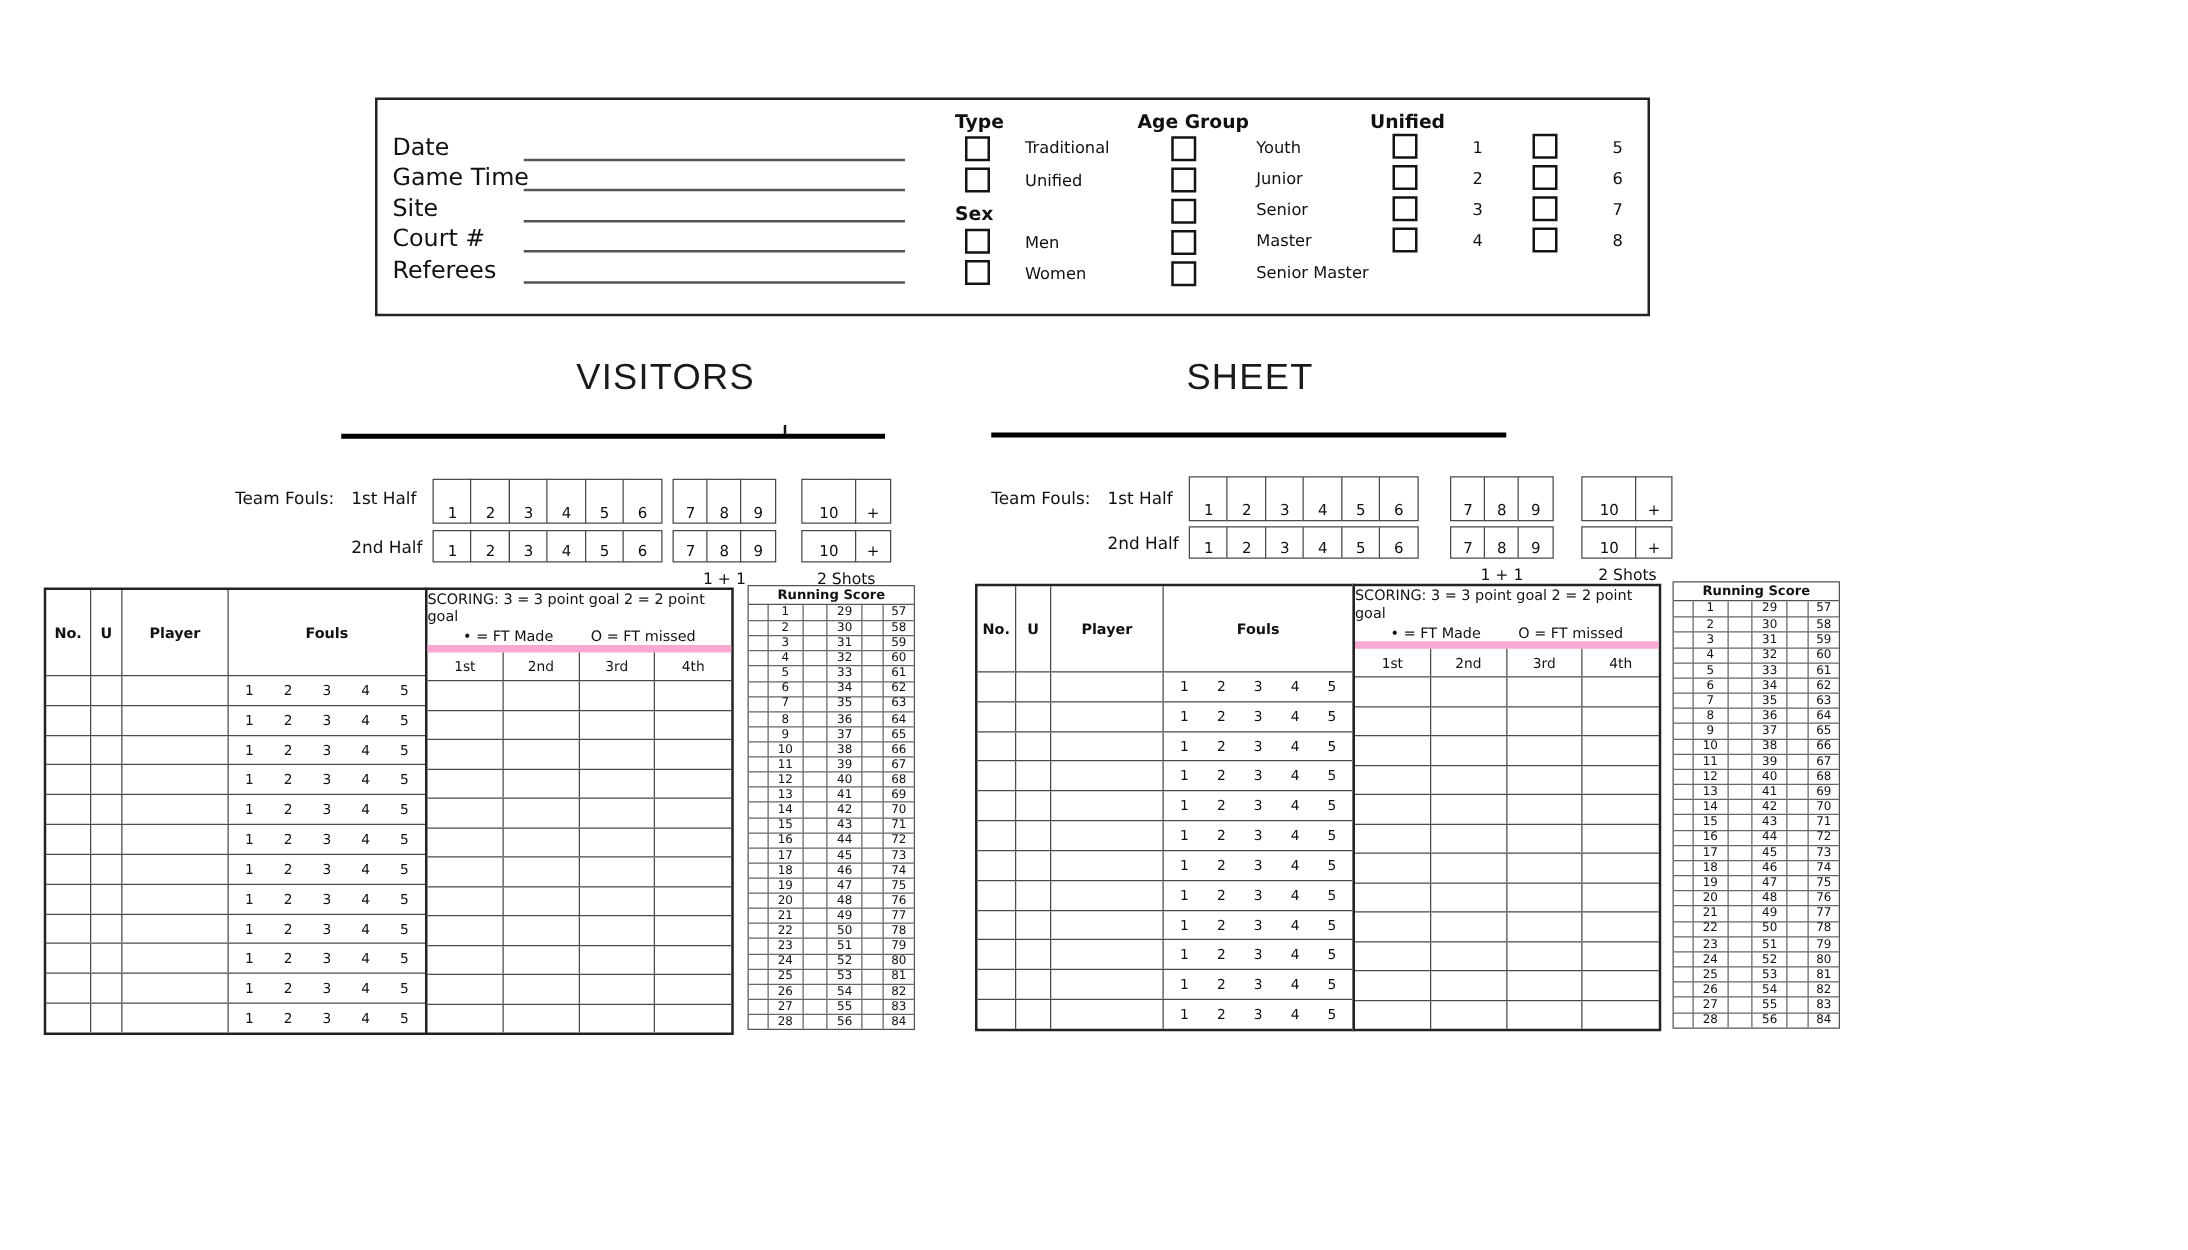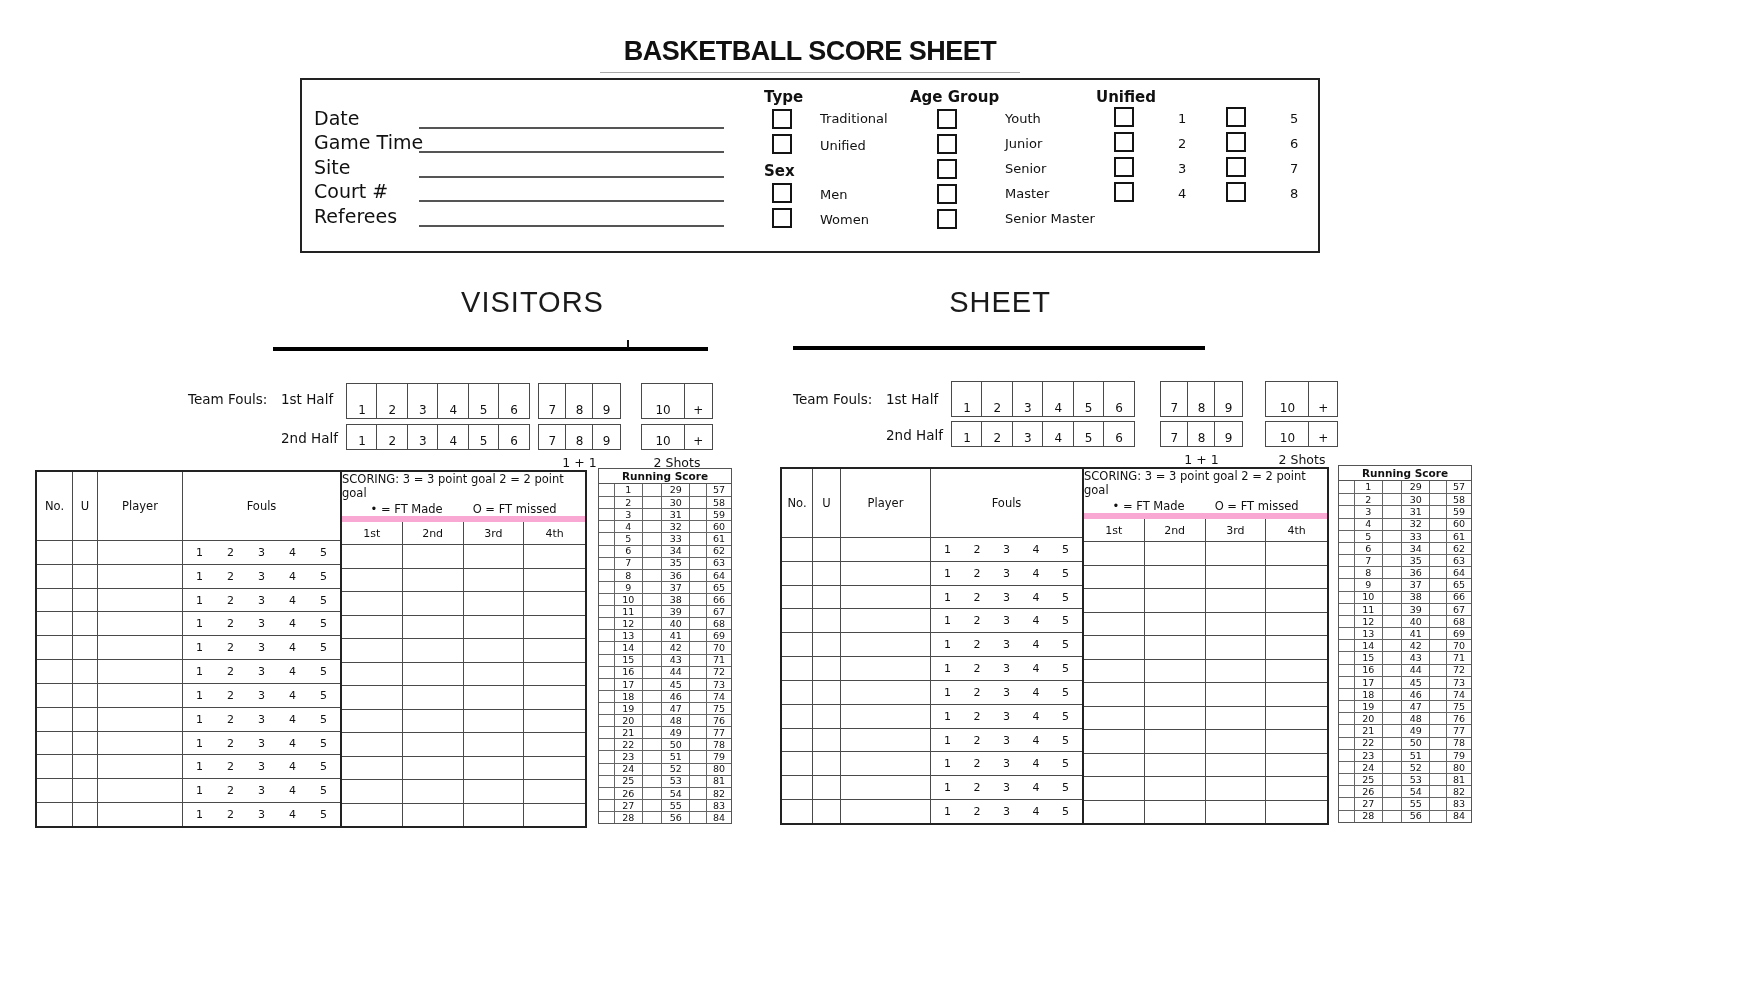--- a/index.html
+++ b/index.html
@@ -31,21 +31,21 @@
   .fgrp{position:absolute;display:flex;background:#fff;}
   .fcell{flex:1;border:1.5px solid #4a4a4a;margin-left:-1.5px;display:flex;align-items:flex-end;
     justify-content:center;background:#fff;}
   .fcell:first-child{margin-left:0;}
   .fnum{font-size:12px;line-height:1;padding-bottom:2px;}
   .gc .fcell:first-child{flex:1.55;}
   .bonus{position:absolute;text-align:center;font-size:12.5px;}
 
   
   .ptable{position:absolute;border:2px solid #222;background:#fff;display:flex;flex-direction:column;}
-  .phead{display:grid;height:68px;}
+  .phead{display:grid;height:68px;font-weight:bold;}
   .phead .hc{border-right:1px solid #4a4a4a;display:flex;align-items:center;justify-content:center;
     font-size:11.5px;}
   .phead .hc:last-child{border-right:none;}
   .pbody{flex:1;display:flex;flex-direction:column;}
   .prow{flex:1;display:grid;border-top:1px solid #4a4a4a;}
   .pc{border-right:1px solid #4a4a4a;}
   .pc:last-child{border-right:none;}
   .fl{display:flex;align-items:center;justify-content:space-between;padding:0 13px;font-size:11px;}
   .cols-v{grid-template-columns:36px 25px 85px 1fr;}
   .cols-h{grid-template-columns:31px 28px 90px 1fr;}
@@ -70,21 +70,20 @@
   .rc{border-right:1px solid #666;border-top:1px solid #666;display:flex;align-items:center;
     justify-content:center;font-size:9.5px;line-height:1;}
   .rc:last-child{border-right:none;}
   .rrow:first-child .rc{border-top:none;}
 </style>
 </head>
 <body>
 
 <div class="sheet">
 
-  <div class="title">BASKETBALL SCORE SHEET</div>
 
   <div class="hdr">
     <span class="fldlbl" style="top:27px">Date</span>
     <div class="fline" style="top:47px"></div>
     <span class="fldlbl" style="top:51px">Game Time</span>
     <div class="fline" style="top:71px"></div>
     <span class="fldlbl" style="top:76px">Site</span>
     <div class="fline" style="top:96px"></div>
     <span class="fldlbl" style="top:100px">Court #</span>
     <div class="fline" style="top:120px"></div>

